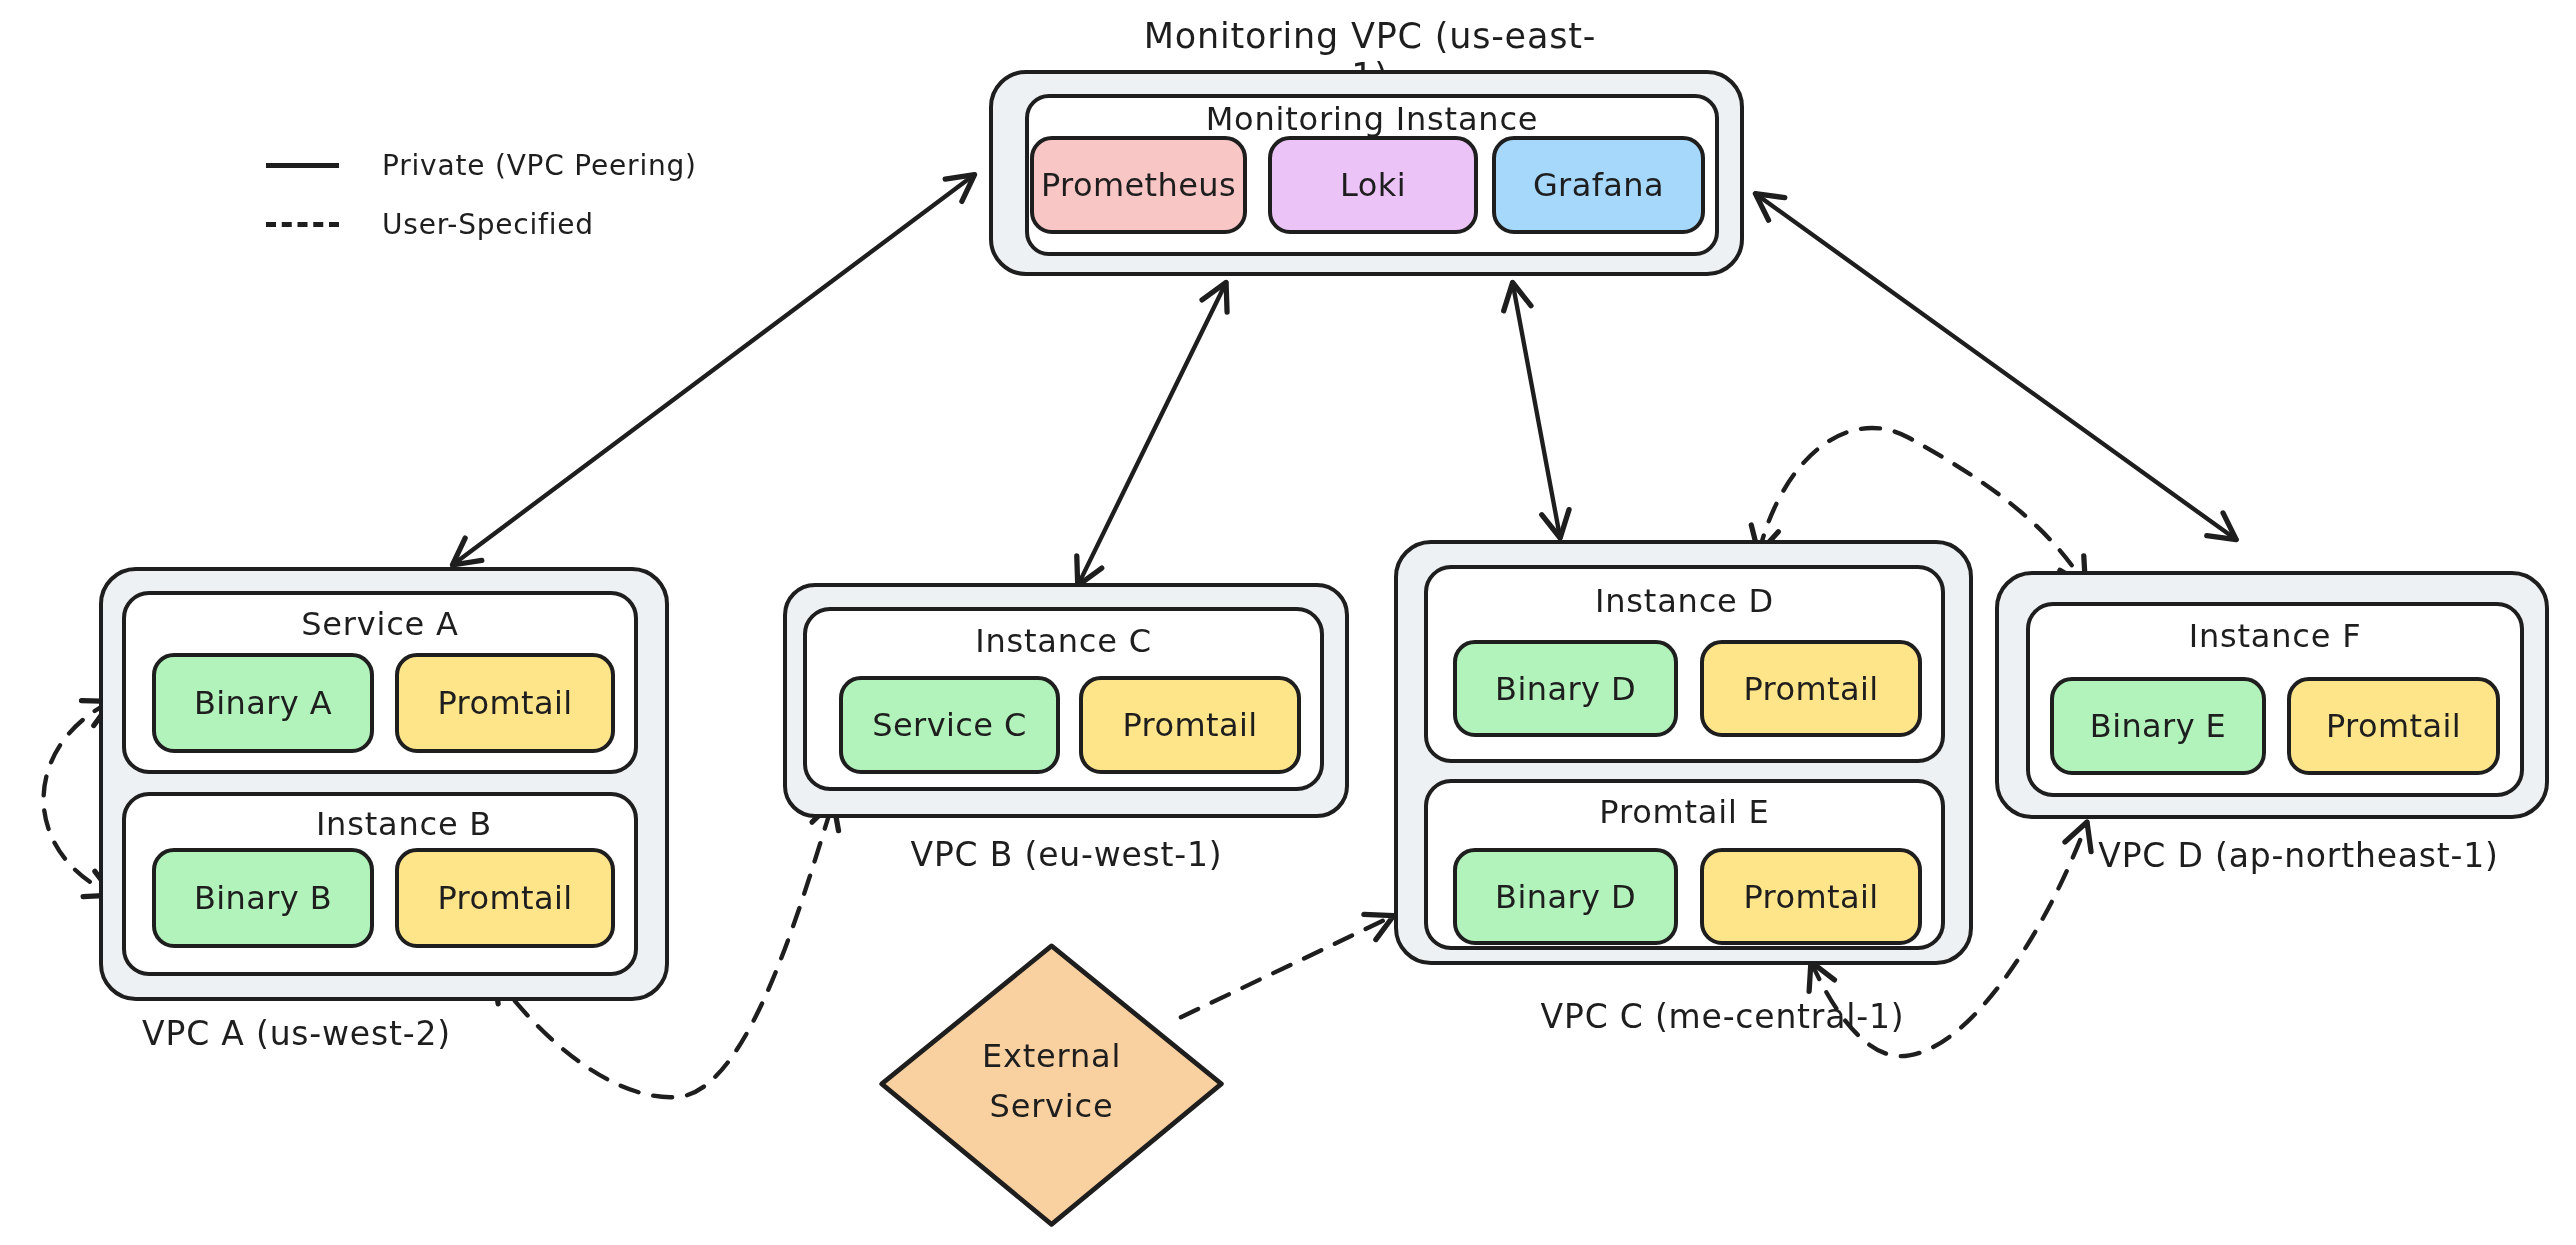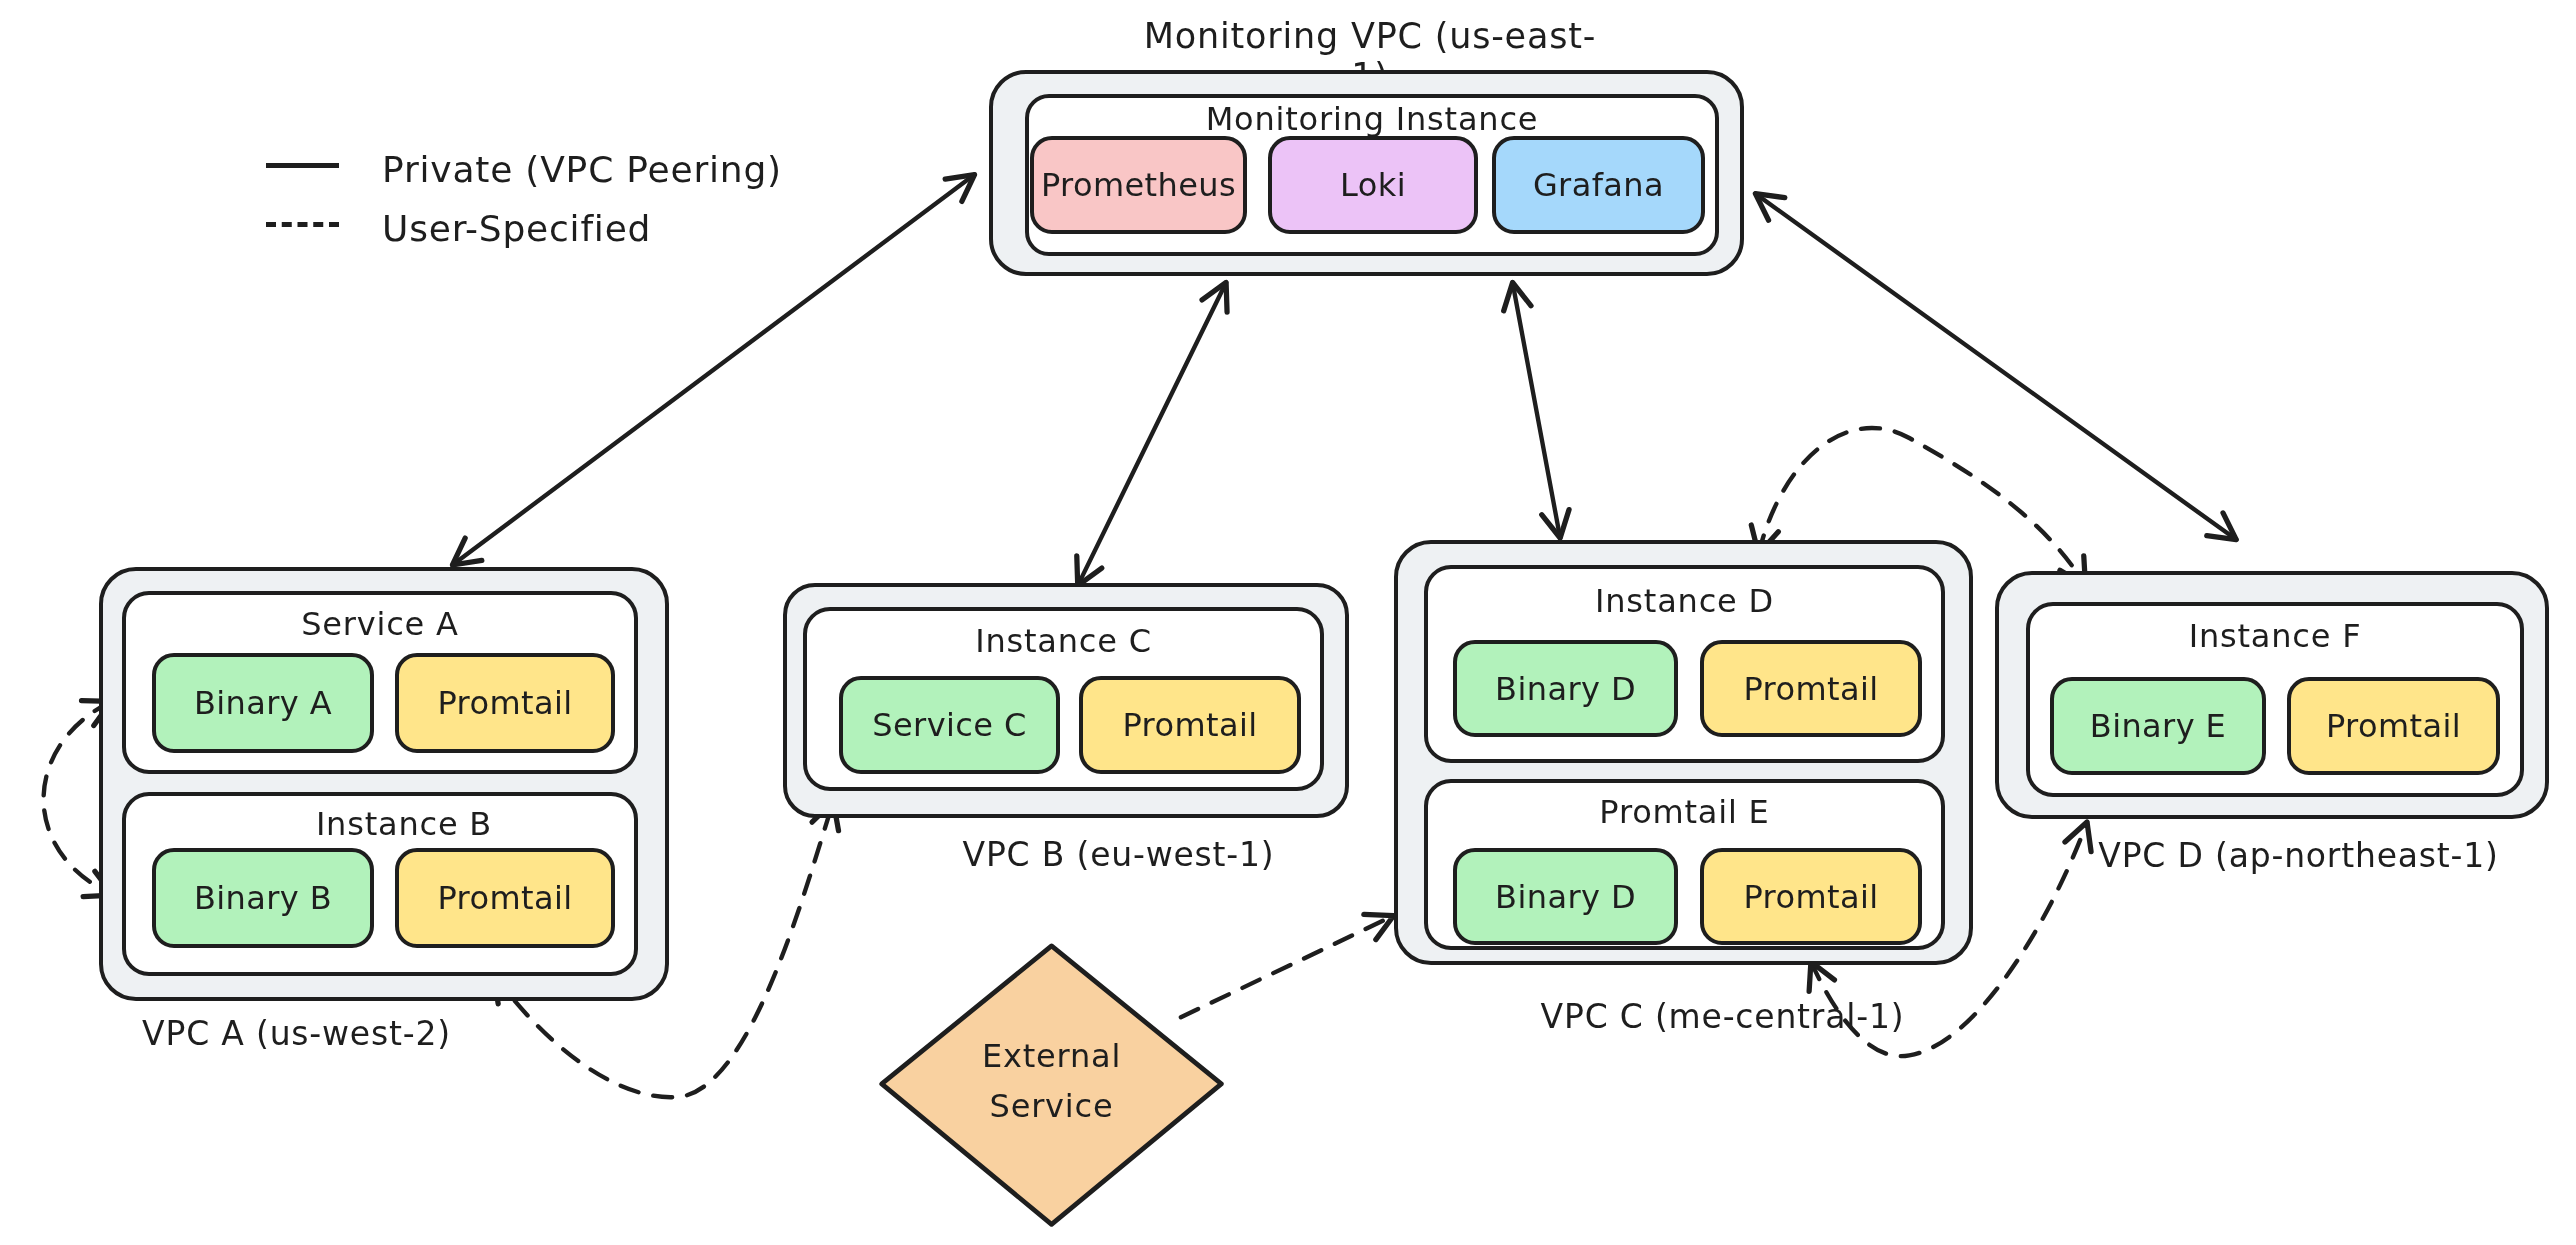--- a/index.html
+++ b/index.html
@@ -49,21 +49,21 @@
   }
   .diagram-title{
     position:absolute;
     text-align:center;
     font-size:35px;
     letter-spacing:0.8px;
   }
   
   .legend-text{
     position:absolute;
-    font-size:36px;
+    font-size:28px;
     letter-spacing:0.8px;
     text-align:right;
   }
   .legend-line{
     position:absolute;
     width:73px;height:0;
     border-top:5.6px solid #1e1e1e;
   }
   .legend-line.dashed{
     border-top-style:dashed;
@@ -155,21 +155,21 @@
 
   <div class="vpc-box" style="left:783px;top:583px;width:566px;height:235px;border-radius:32px;"></div>
   <div class="inst-box" style="left:803px;top:607px;width:521px;height:184px;"></div>
   <div class="inst-label" style="left:803px;top:622px;width:521px;">Instance C</div>
   <div class="chip" style="left: 839px; top: 676px; width: 221px; height: 98px; background-color: rgb(178, 242, 187);">
     <span>Service C</span>
   </div>
   <div class="chip" style="left: 1079px; top: 676px; width: 222px; height: 98px; background-color: rgb(255, 229, 138);">
     <span>Promtail</span>
   </div>
-  <div class="vpc-label" style="left:920px;top:835px;width:397px;">VPC B (eu-west-1)</div>
+  <div class="vpc-label" style="left:868px;top:835px;width:397px;">VPC B (eu-west-1)</div>
 
   <div class="vpc-box" style="left:1394px;top:540px;width:579px;height:425px;"></div>
   <div class="inst-box" style="left:1424px;top:565px;width:521px;height:198px;"></div>
   <div class="inst-label" style="left:1424px;top:582px;width:521px;">Instance D</div>
   <div class="chip" style="left: 1453px; top: 640px; width: 225px; height: 97px; background-color: rgb(178, 242, 187);">
     <span>Binary D</span>
   </div>
   <div class="chip" style="left: 1700px; top: 640px; width: 222px; height: 97px; background-color: rgb(255, 229, 138);">
     <span>Promtail</span>
   </div>

